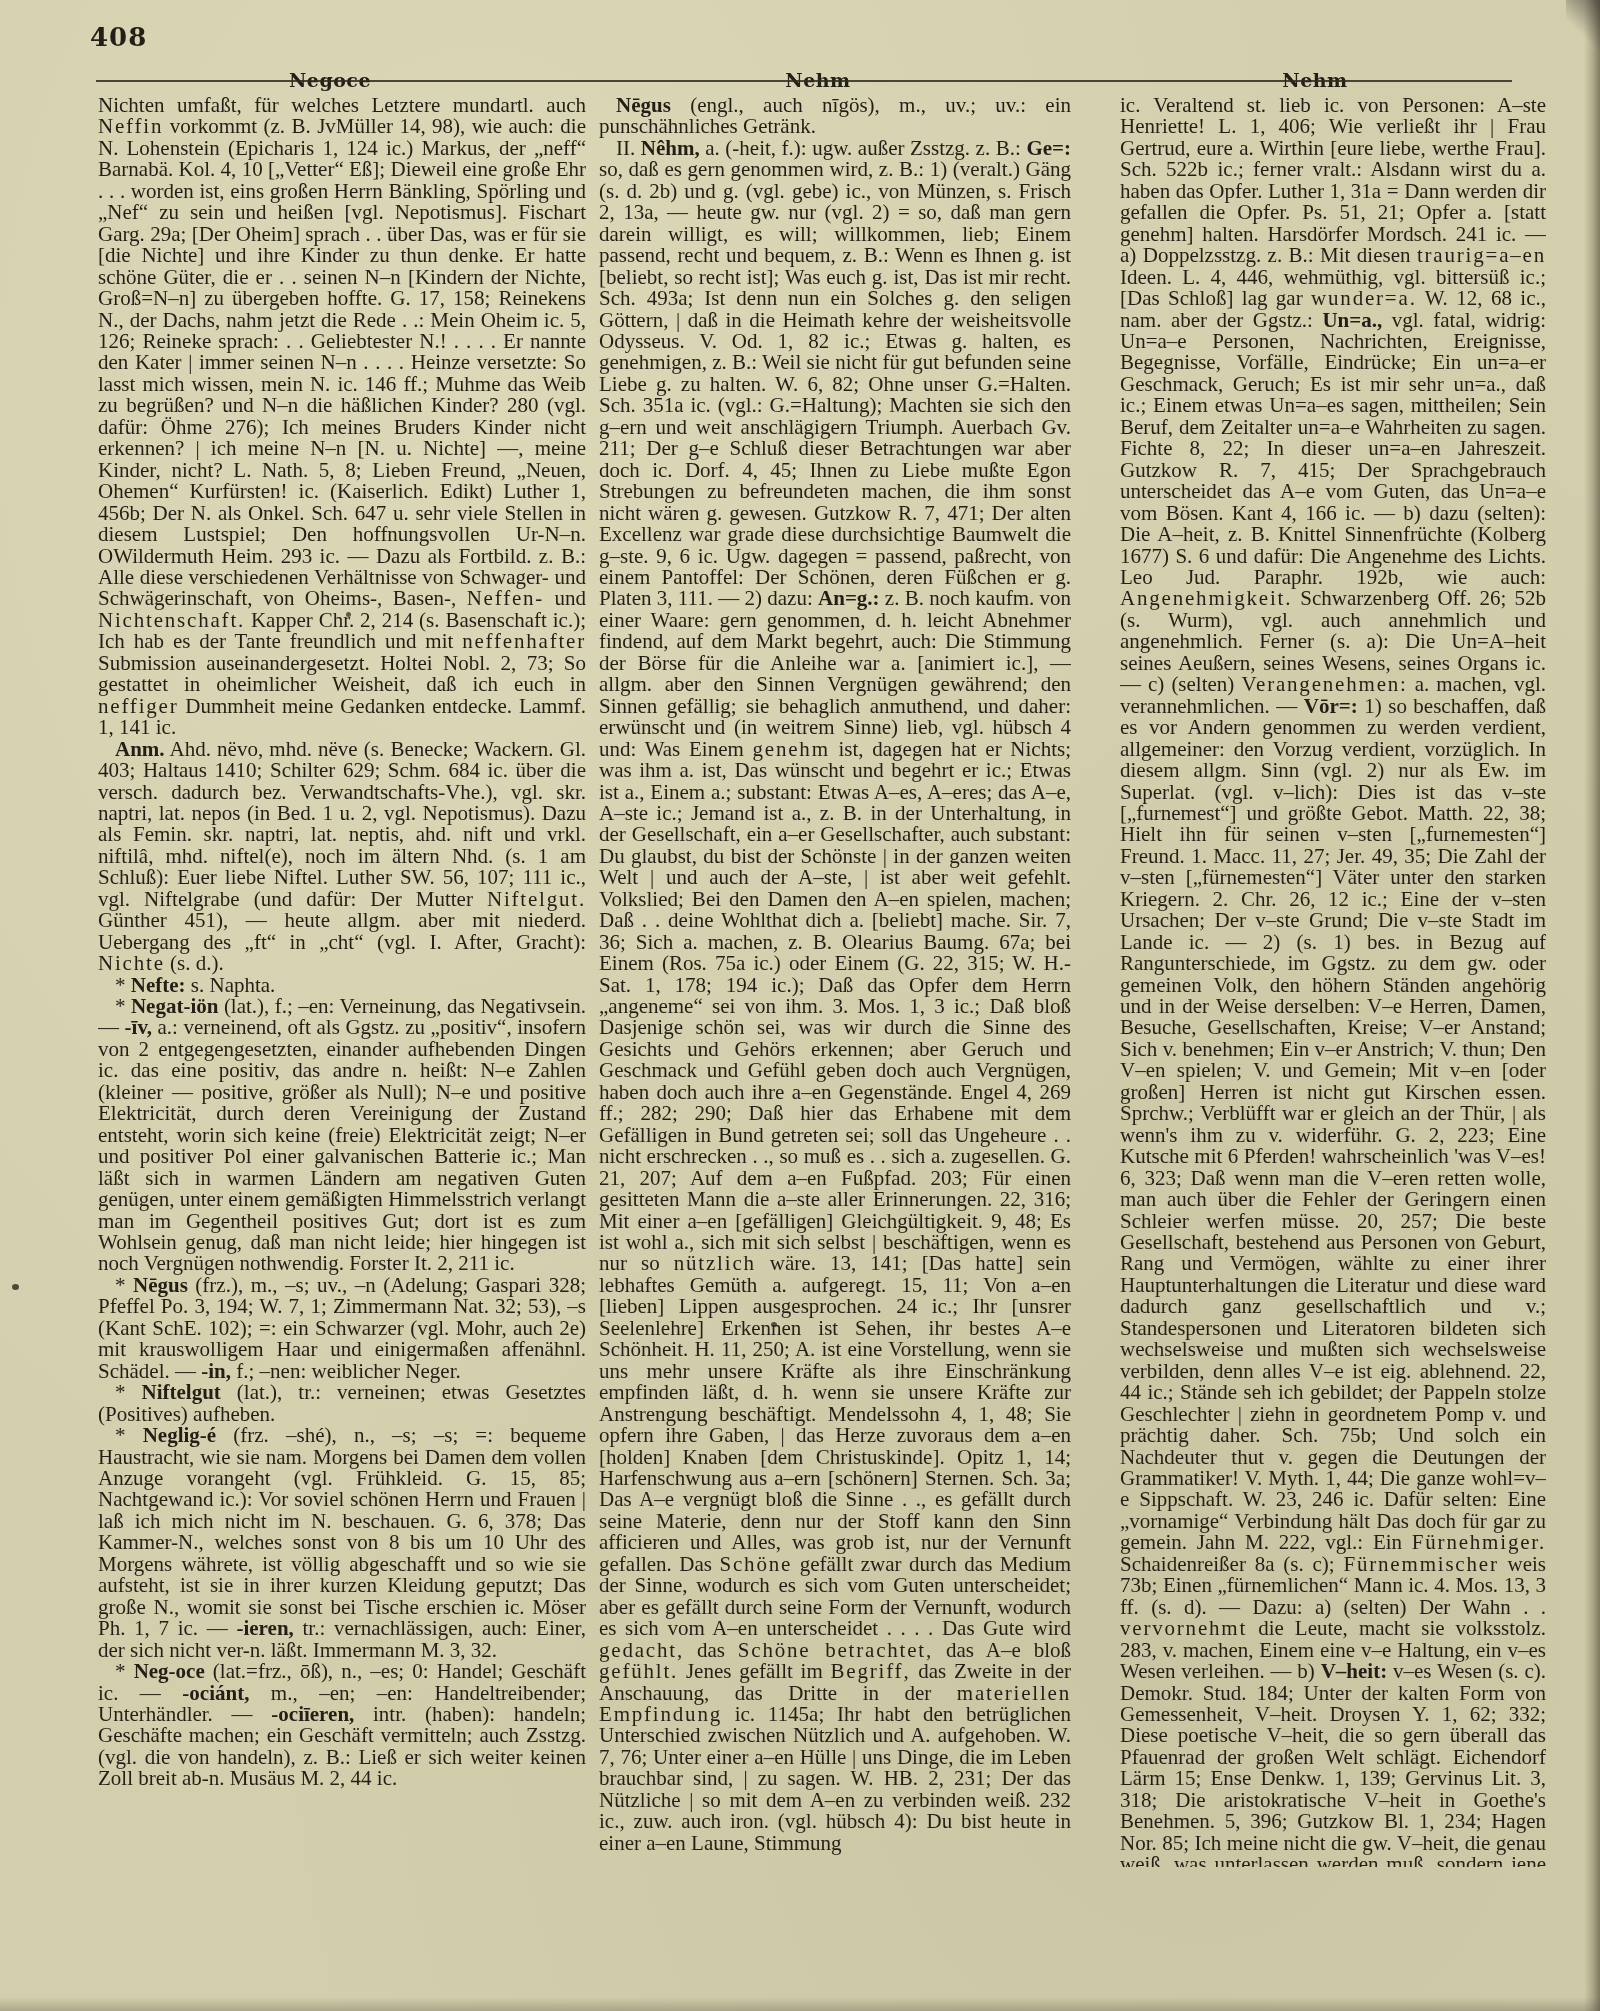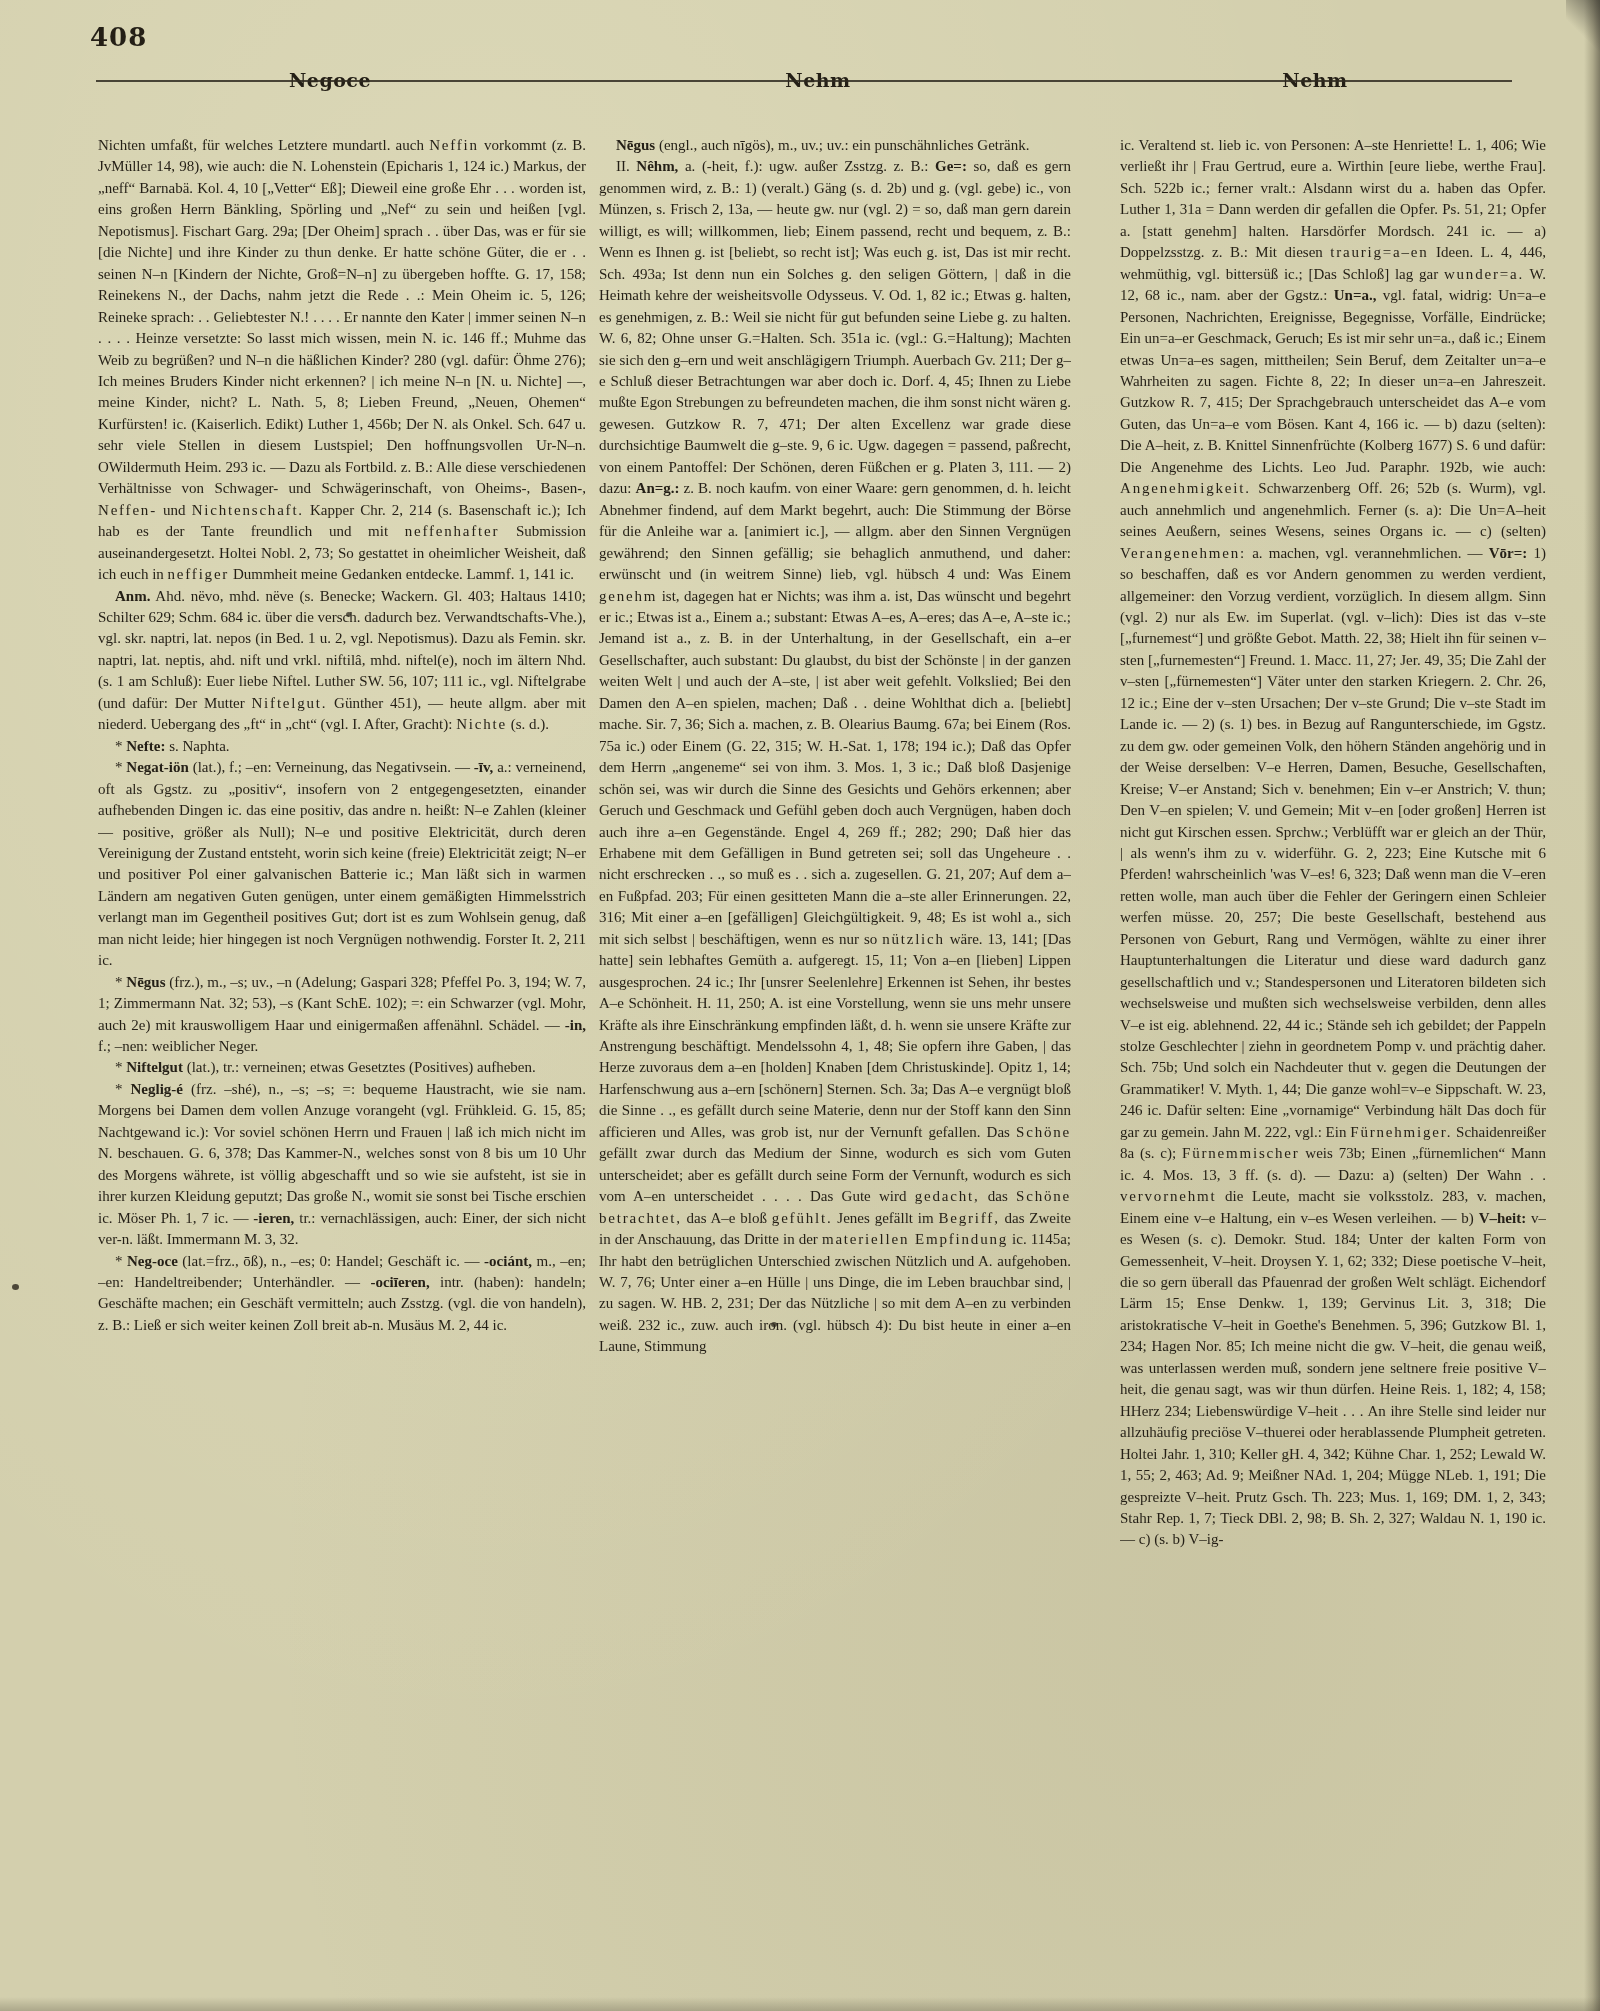--- a/index.html
+++ b/index.html
@@ -24,21 +24,21 @@
   .speck.s3{left:771px;top:1322px;width:6px;height:5px;opacity:.75;}
 
   .pageno{position:absolute;left:90px;top:22px;font-family:"DejaVu Serif",serif;
     font-size:26px;font-weight:700;letter-spacing:1px;}
   .rhead{position:absolute;top:41px;transform:translateX(-50%);
     font-family:"DejaVu Serif",serif;font-size:19px;font-weight:700;letter-spacing:.5px;margin-top:28px;}
   .rhead.h1{left:330px;} .rhead.h2{left:818px;} .rhead.h3{left:1315px;}
   .rule{position:absolute;left:96px;top:80px;width:1416px;height:2px;background:#2f2a20;opacity:.85;}
 
   .col{position:absolute;top:95px;height:1772px;overflow:hidden;
-    font-size:15px;line-height:21.45px;text-align:justify;hyphens:auto;margin-top:40px;}
+    font-size:21px;line-height:21.45px;text-align:justify;hyphens:auto;}
   .col.c1{left:98px;width:488px;}
   .col.c2{left:599px;width:472px;}
   .col.c3{left:1120px;width:426px;}
   .para{margin:0;}
   .para.ind{text-indent:17px;}
   .b{font-weight:700;}
   .sp{letter-spacing:1.8px;}
 </style>
 </head>
 <body>

